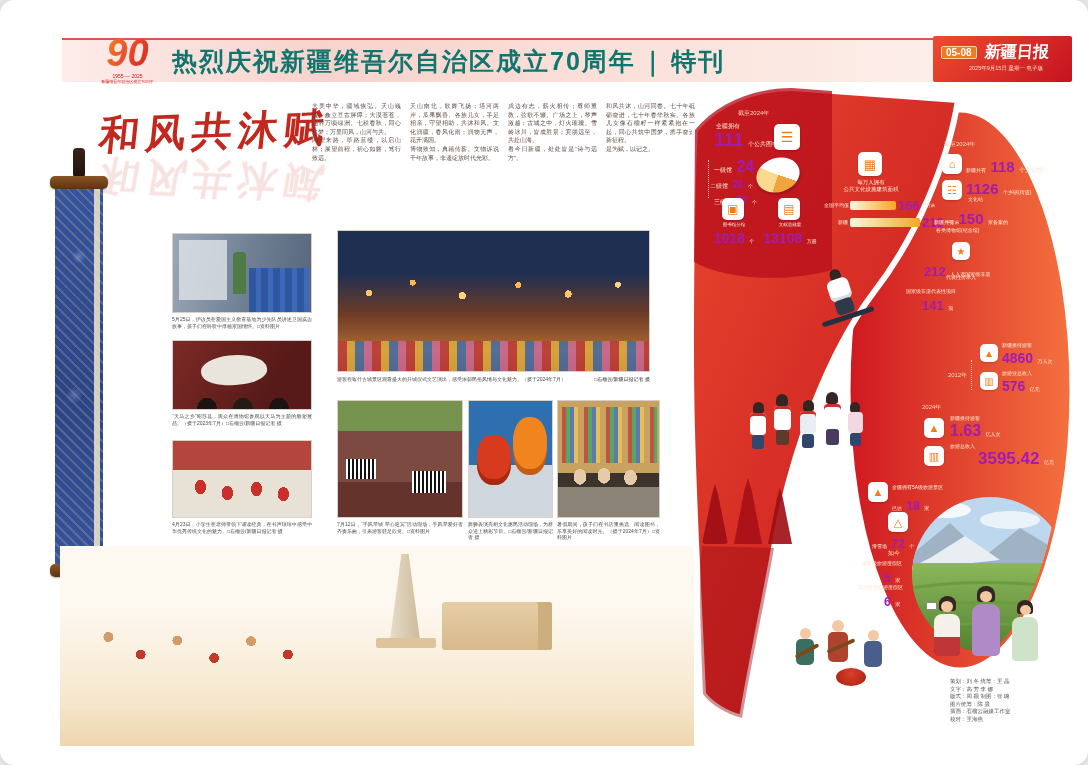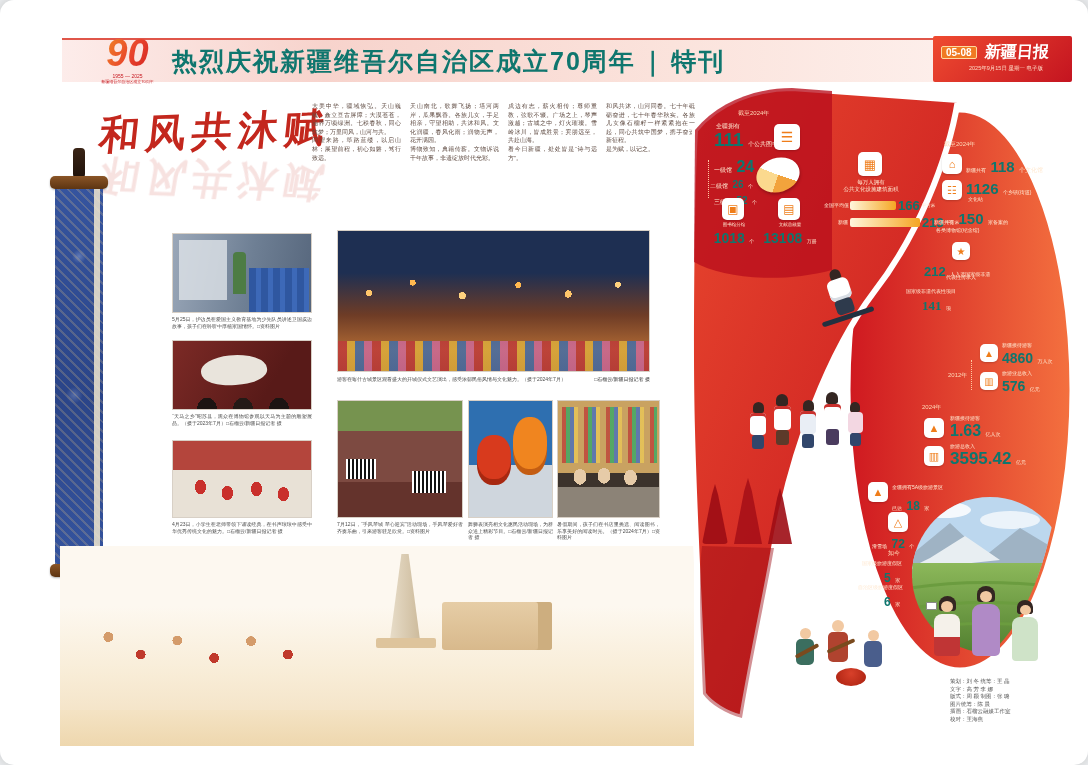--- a/index.html
+++ b/index.html
@@ -23,21 +23,21 @@
   .cap{font-size:5px;line-height:6.6px;color:#4c4c4c;text-align:justify;overflow:hidden;}
   
   .rod{background:linear-gradient(180deg,#8a5526,#5d3412);border-radius:5px;box-shadow:0 1px 2px rgba(0,0,0,.3);}
   .finial{background:linear-gradient(180deg,#3a2416,#1f120a);border-radius:4px;}
   .fabric{background:
       repeating-linear-gradient(45deg,rgba(255,214,130,.20) 0 2px,rgba(255,214,130,0) 2px 7px),
       radial-gradient(10px 10px at 50% 18%,rgba(210,225,255,.30),transparent 70%),
       radial-gradient(12px 12px at 40% 55%,rgba(210,225,255,.25),transparent 70%),
       linear-gradient(180deg,#35549f,#2a4488 55%,#35549f);}
   
-  .n{font-weight:bold;color:#0f766e;line-height:1;}
+  .n{font-weight:bold;color:#a21caf;line-height:1;}
   .lb{color:#ffe9d2;line-height:1.25;}
   .ic{background:#fff;border-radius:5px;color:#ef7d1a;display:flex;align-items:center;justify-content:center;
       box-shadow:0 1px 2px rgba(0,0,0,.18);}
   .bar{height:9px;border-radius:2px;background:linear-gradient(90deg,#fff6dc,#f5a623);}
   .pie{width:44px;height:34px;border-radius:50%;transform:rotate(-18deg);
        background:conic-gradient(from -50deg,#ffffff 0 49%,#f2a33c 49% 74%,#fbd98e 74% 100%);
        box-shadow:0 2px 3px rgba(0,0,0,.25);}
   .dot{border-left:1px dotted #ffc9a0;}
   
   .head{border-radius:50%;background:#f2c9a2;}
@@ -274,21 +274,21 @@
   <div class="ab lb" style="left:936px;top:227px;font-size:5px;">各类博物馆(纪念馆)</div>
 
   <div class="ab ic" style="left:952px;top:242px;width:18px;height:18px;font-size:10px;">★</div>
   <div class="ab" style="left:924px;top:262px;white-space:nowrap;">
     <span class="n" style="font-size:13px;">212</span>
     <span class="lb" style="font-size:5px;">人入选国家级非遗</span>
   </div>
   <div class="ab lb" style="left:946px;top:274px;font-size:5px;">代表性传承人</div>
   <div class="ab lb" style="left:906px;top:288px;font-size:5px;">国家级非遗代表性项目</div>
   <div class="ab" style="left:922px;top:296px;white-space:nowrap;">
-    <span class="n" style="font-size:13px;font-family:Liberation Serif, serif;">141</span>
+    <span class="n" style="font-size:13px;">141</span>
     <span class="lb" style="font-size:5px;">项</span>
   </div>
 
   <div class="ab lb" style="left:948px;top:360px;font-size:6px;color:#ffd9b8;border-right:1px dotted #ffc9a0;padding-right:4px;height:30px;line-height:30px;">2012年</div>
   <div class="ab ic" style="left:980px;top:344px;width:18px;height:18px;font-size:10px;">▲</div>
   <div class="ab lb" style="left:1002px;top:342px;font-size:5px;">新疆接待游客</div>
   <div class="ab" style="left:1002px;top:349px;white-space:nowrap;">
     <span class="n" style="font-size:14px;">4860</span>
     <span class="lb" style="font-size:5px;">万人次</span>
   </div>
@@ -302,21 +302,21 @@
   <div class="ab lb" style="left:922px;top:404px;font-size:6px;color:#ffd9b8;">2024年</div>
   <div class="ab ic" style="left:924px;top:418px;width:20px;height:20px;font-size:11px;">▲</div>
   <div class="ab lb" style="left:950px;top:415px;font-size:5px;">新疆接待游客</div>
   <div class="ab" style="left:950px;top:422px;white-space:nowrap;">
     <span class="n" style="font-size:16px;">1.63</span>
     <span class="lb" style="font-size:5px;">亿人次</span>
   </div>
   <div class="ab ic" style="left:924px;top:446px;width:20px;height:20px;font-size:11px;">▥</div>
   <div class="ab lb" style="left:950px;top:443px;font-size:5px;">旅游总收入</div>
   <div class="ab" style="left:950px;top:450px;white-space:nowrap;">
-    <span class="n" style="font-size:17px;">3595.42</span>
+    <span class="n" style="font-size:17px;margin-left:28px;">3595.42</span>
     <span class="lb" style="font-size:5px;">亿元</span>
   </div>
 
   <div class="ab ic" style="left:868px;top:482px;width:20px;height:20px;font-size:11px;">▲</div>
   <div class="ab lb" style="left:892px;top:484px;font-size:5px;width:72px;">全疆拥有5A级旅游景区</div>
   <div class="ab" style="left:892px;top:496px;white-space:nowrap;">
     <span class="lb" style="font-size:5px;">已达</span>
     <span class="n" style="font-size:12px;">18</span>
     <span class="lb" style="font-size:5px;">家</span>
   </div>

